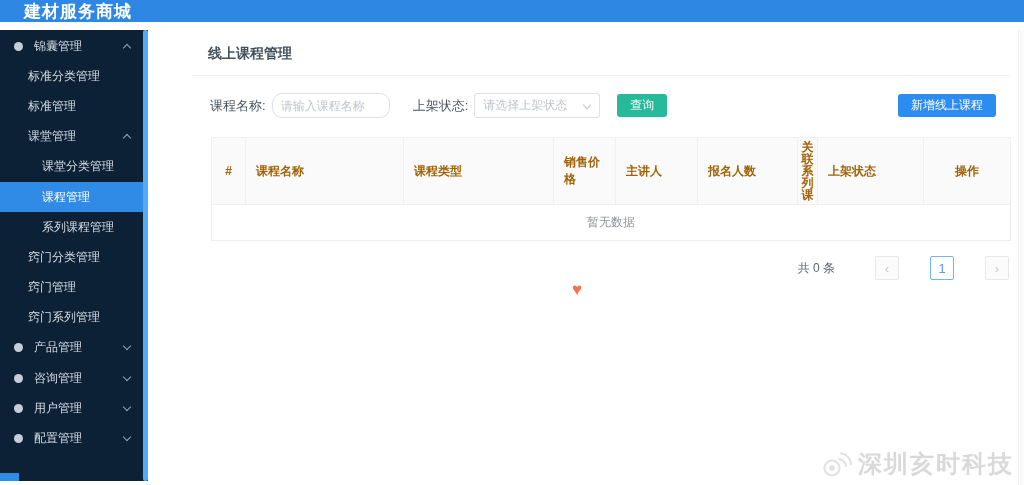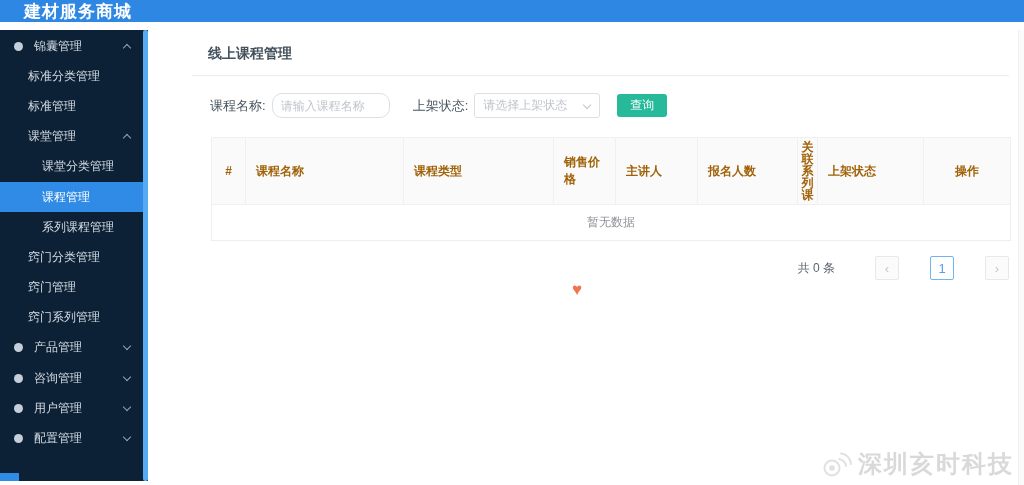--- a/index.html
+++ b/index.html
@@ -154,20 +154,21 @@
     <div class="filters">
       <span class="filter-label">课程名称:</span>
       <input class="text-input" type="text" placeholder="请输入课程名称" style="">
       <span class="gap-lg"></span>
       <span class="filter-label">上架状态:</span>
       <div class="select">
         <span>请选择上架状态</span>
         <span class="sel-chev"></span>
       </div>
       <button class="btn btn-search">查询</button>
+      <button class="btn btn-add">新增线上课程</button>
     </div>
 
     <div class="table-wrap">
       <table>
         <thead>
           <tr>
               <th style="width: 34px; text-align: center;">#</th>
               <th style="width: 158px;">课程名称</th>
               <th style="width: 150px;">课程类型</th>
               <th style="width: 62px;">销售价格</th>

